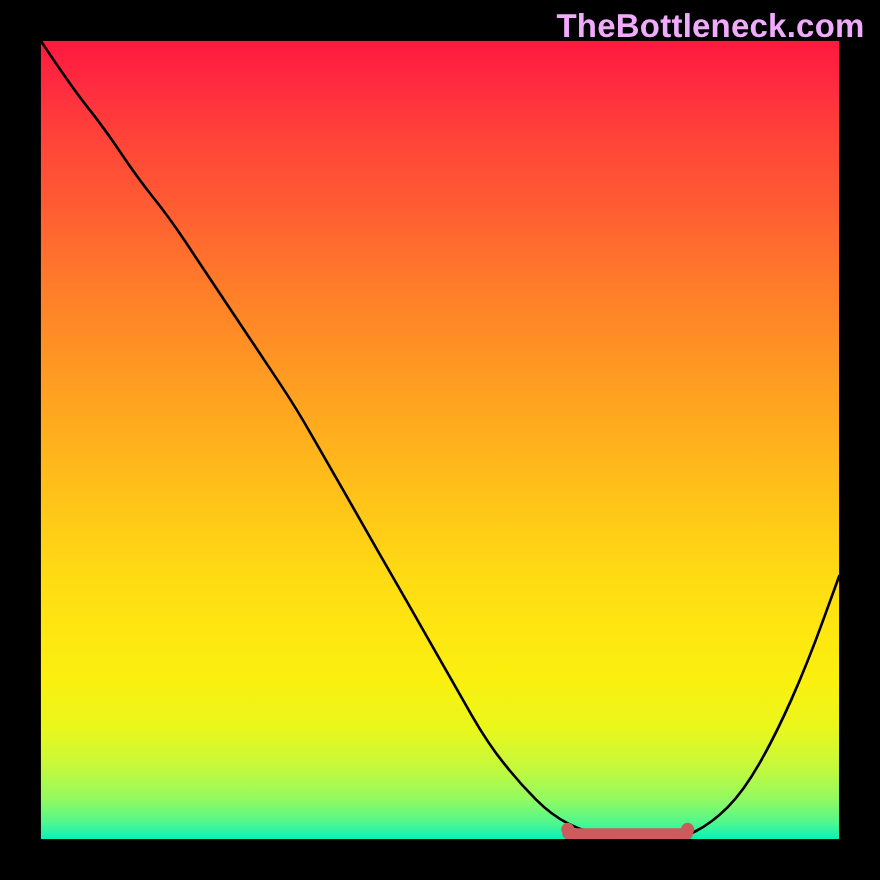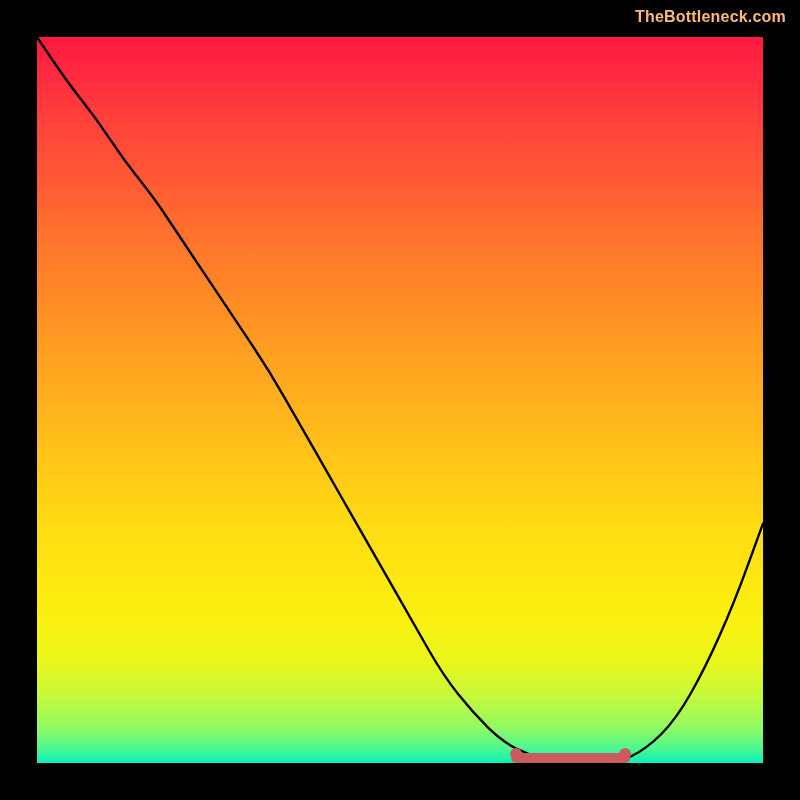--- a/index.html
+++ b/index.html
@@ -8,23 +8,23 @@
     position: relative;
     width: 800px;
     height: 800px;
     background: #000;
   }
   .watermark {
     position: absolute;
     top: 8px;
     right: 14px;
     font-family: Arial, Helvetica, sans-serif;
-    font-size: 16px;
+    font-size: 30px;
     font-weight: 600;
-    color: #fdba74;
+    color: #f0abfc;
     letter-spacing: 0.2px;
     z-index: 10;
   }
   .plot-area {
     position: absolute;
     left: 37px;
     top: 37px;
     width: 726px;
     height: 726px;
     overflow: hidden;

